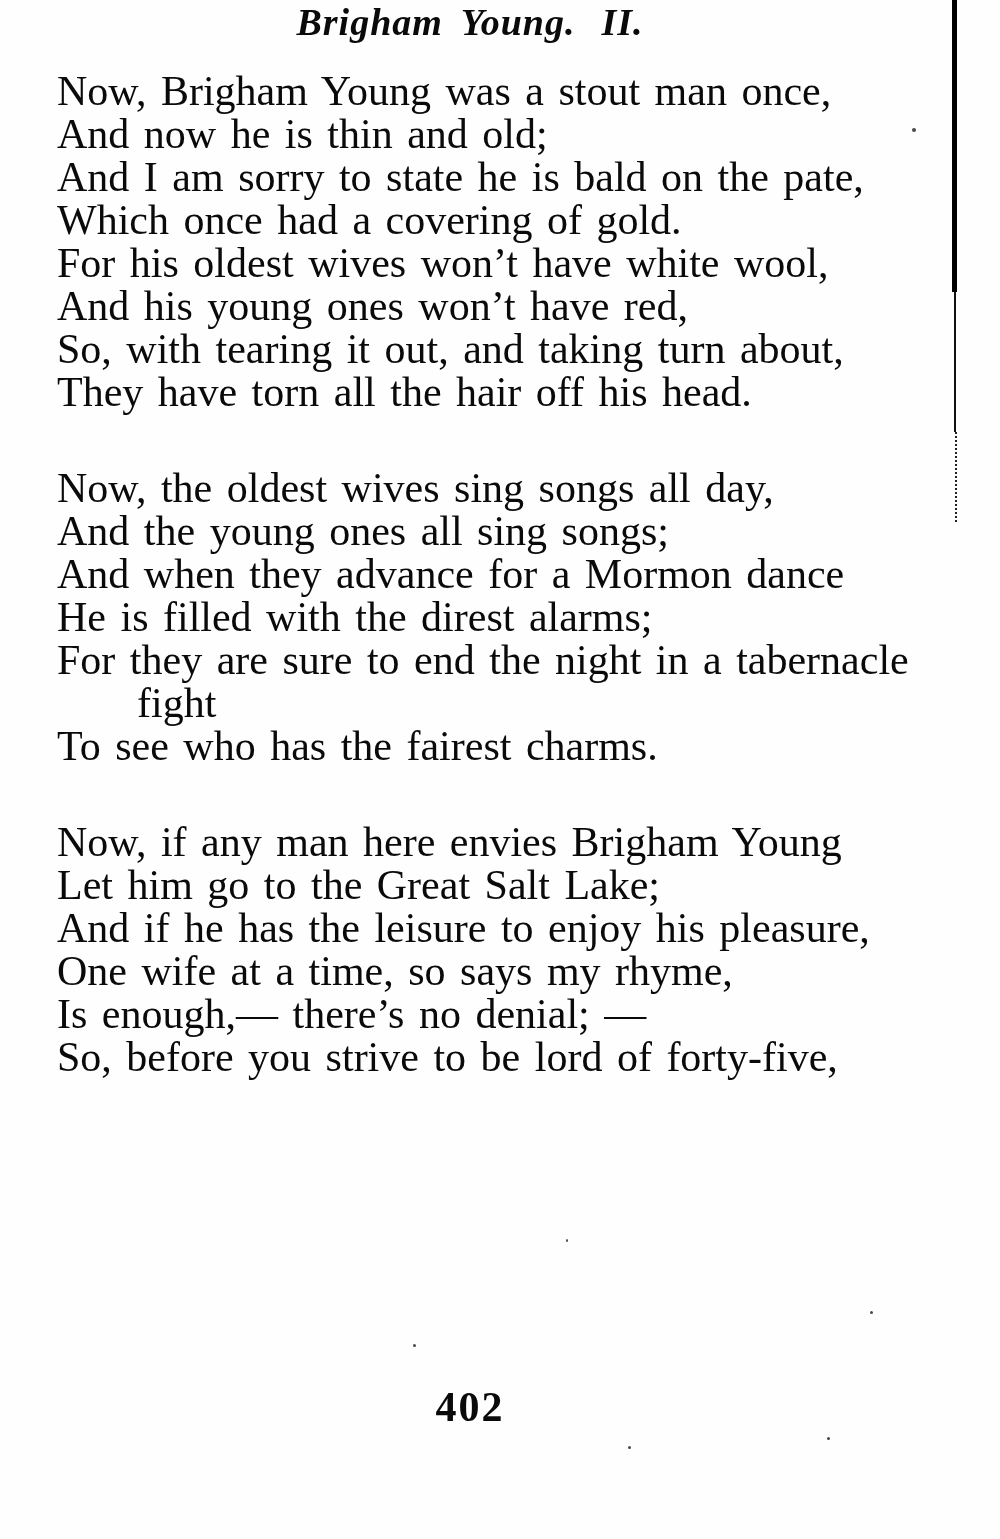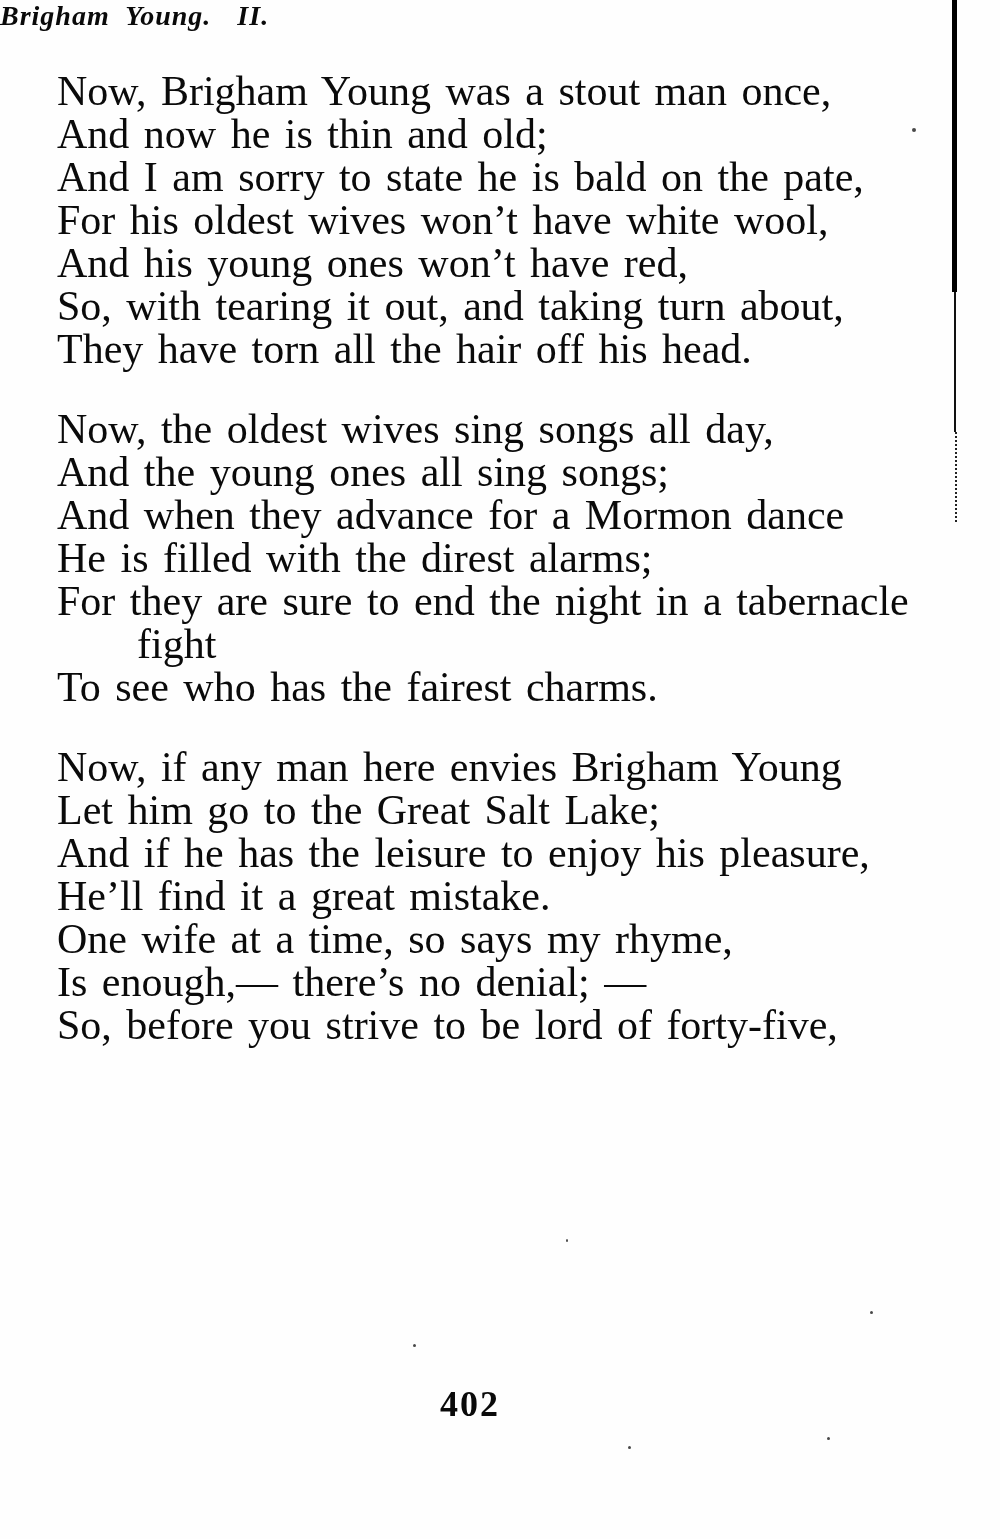--- a/index.html
+++ b/index.html
@@ -10,46 +10,47 @@
     background: #fefefe;
     font-family: "Liberation Serif", "DejaVu Serif", serif;
     color: #0a0a0a;
     overflow: hidden;
   }
   .running-title {
     position: absolute;
     top: 0px;
     left: 0;
     width: 940px;
+    text-align: center;
     font-style: italic;
     font-weight: bold;
-    font-size: 28px;
+    font-size: 38px;
     letter-spacing: 1px;
     word-spacing: 8px;
   }
   .running-title .numeral { margin-left: 26px; }
   .poem {
     position: absolute;
     top: 70px;
     left: 57px;
     right: 48px;
     font-size: 42px;
     line-height: 43px;
     word-spacing: 4px;
   }
-  .stanza + .stanza { margin-top: 37px; }
+  .stanza + .stanza { margin-top: 53px; }
   .line { white-space: nowrap; }
   .line.indent { padding-left: 80px; }
   .page-number {
     position: absolute;
     top: 1383px;
     left: 0;
     width: 940px;
     text-align: center;
-    font-size: 36px;
+    font-size: 42px;
     font-weight: bold;
     letter-spacing: 2px;
   }
   
   .edge-line-solid {
     position: absolute;
     left: 952px; top: 0;
     width: 5px; height: 292px;
     background: #000;
   }
@@ -80,39 +81,39 @@
 
   <div class="running-title">
     <span>Brigham Young.</span><span class="numeral">II.</span>
   </div>
 
   <div class="poem">
       <div class="stanza">
         <div class="line">Now, Brigham Young was a stout man once,</div>
         <div class="line">And now he is thin and old;</div>
         <div class="line">And I am sorry to state he is bald on the pate,</div>
+        <div class="line">Which once had a covering of gold.</div>
         <div class="line">For his oldest wives won’t have white wool,</div>
         <div class="line">And his young ones won’t have red,</div>
         <div class="line">So, with tearing it out, and taking turn about,</div>
         <div class="line">They have torn all the hair off his head.</div>
       </div>
       <div class="stanza">
         <div class="line">Now, the oldest wives sing songs all day,</div>
         <div class="line">And the young ones all sing songs;</div>
         <div class="line">And when they advance for a Mormon dance</div>
         <div class="line">He is filled with the direst alarms;</div>
         <div class="line">For they are sure to end the night in a tabernacle</div>
         <div class="line indent">fight</div>
         <div class="line">To see who has the fairest charms.</div>
       </div>
       <div class="stanza">
         <div class="line">Now, if any man here envies Brigham Young</div>
         <div class="line">Let him go to the Great Salt Lake;</div>
         <div class="line">And if he has the leisure to enjoy his pleasure,</div>
-        <div class="line">He’ll find it a great mistake.</div>
         <div class="line">One wife at a time, so says my rhyme,</div>
         <div class="line">Is enough,— there’s no denial; —</div>
         <div class="line">So, before you strive to be lord of forty-five,</div>
       </div>
     </div>
 
   <div class="page-number">402</div>
 
   <div class="edge-line-solid"></div>
   <div class="edge-line-thin"></div>

